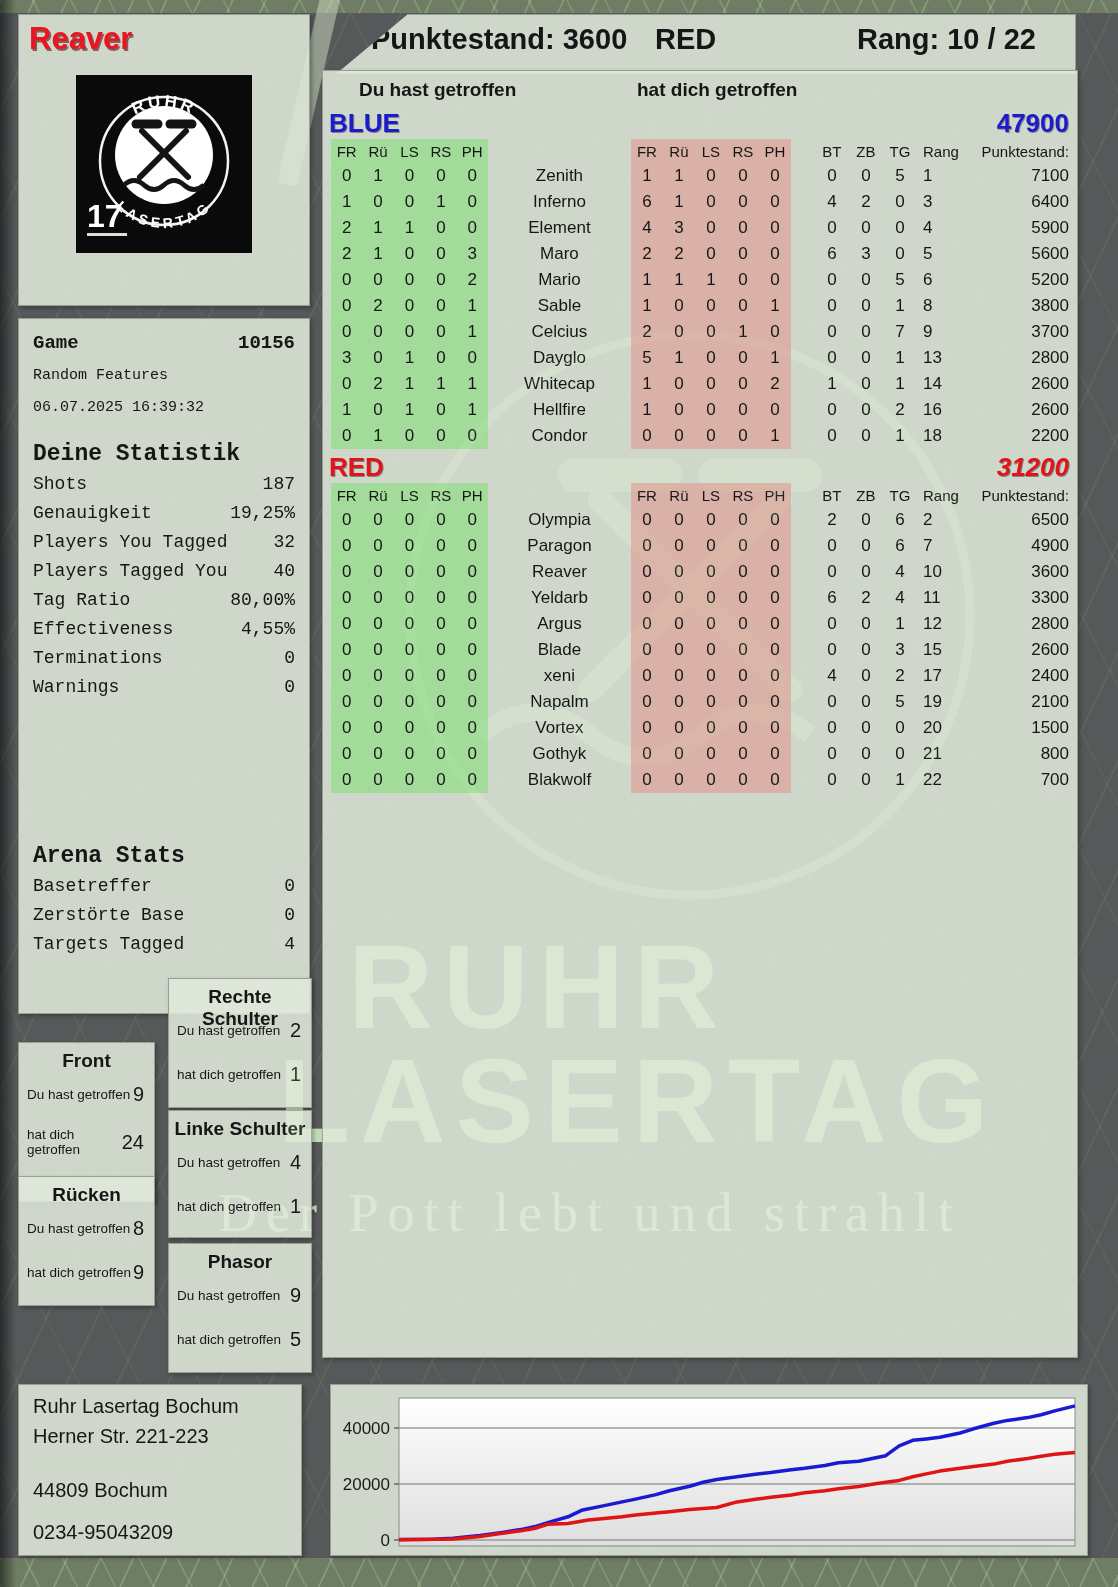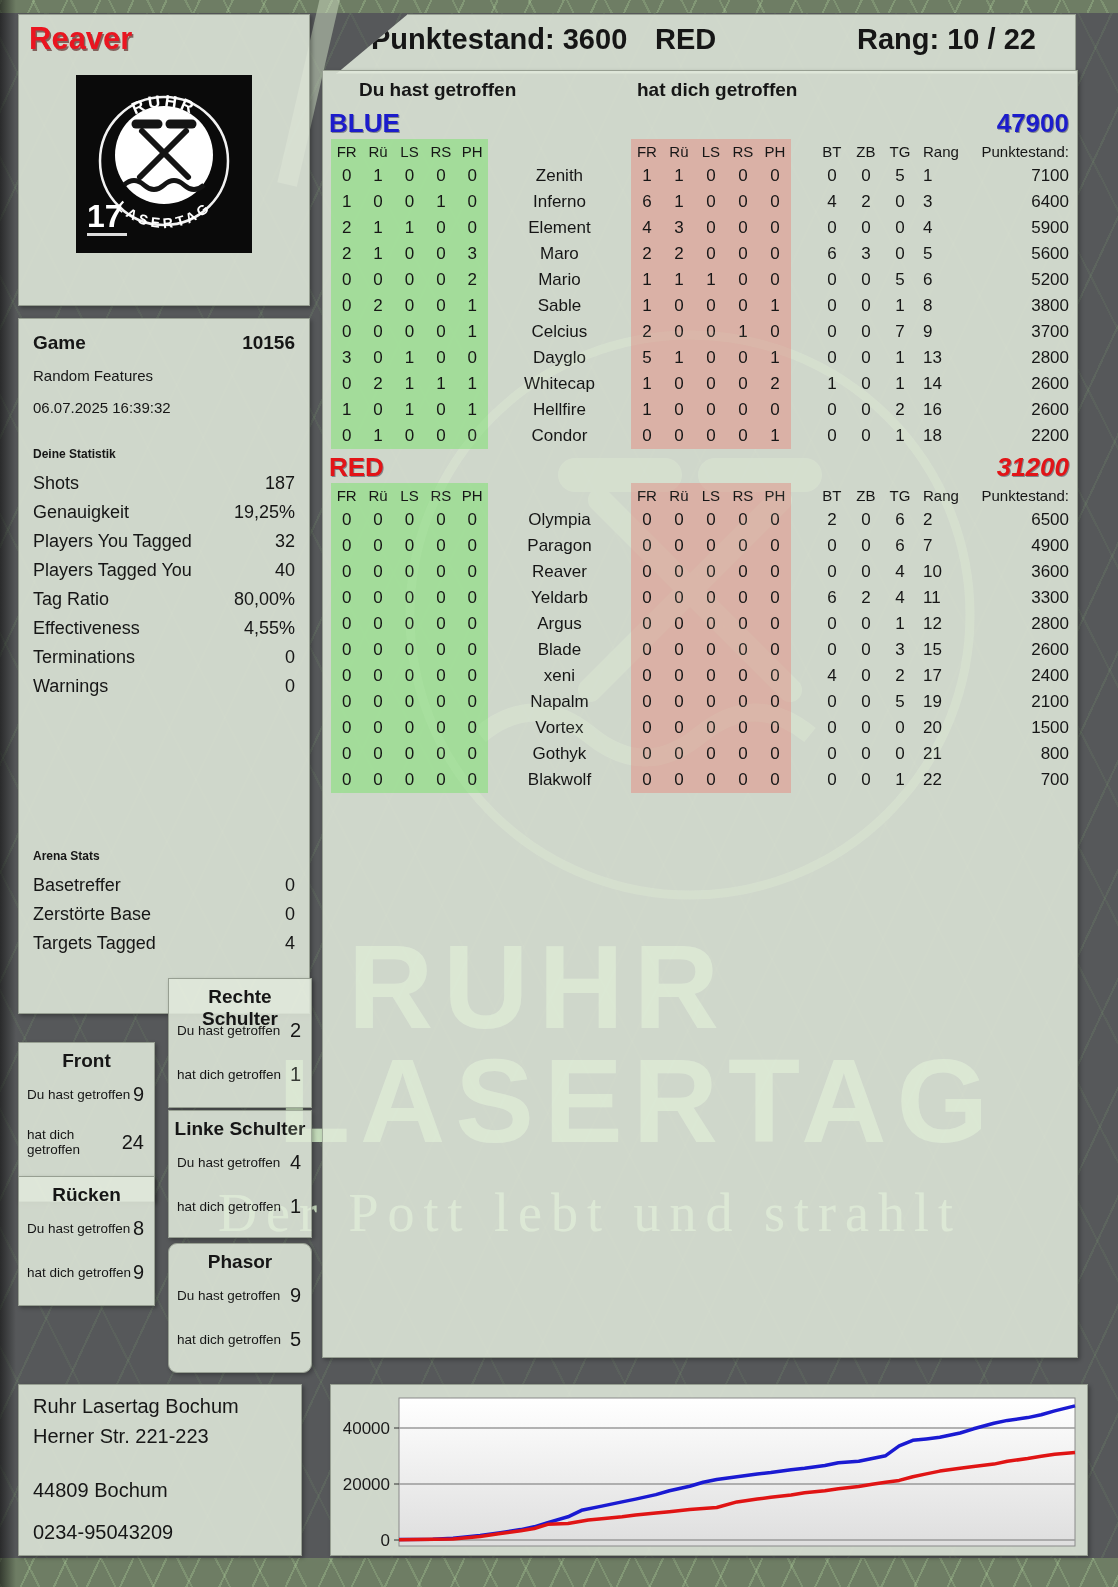--- a/index.html
+++ b/index.html
@@ -32,39 +32,39 @@
 
   .panel{position:absolute;background:rgba(224,232,219,.88);border:1px solid #979f92;
     box-shadow:2px 2px 4px rgba(0,0,0,.3);z-index:2;box-sizing:border-box;}
 
   
   .p-reaver{left:18px;top:14px;width:292px;height:292px;}
   .player-title{position:absolute;left:10px;top:6px;font-size:31px;font-weight:bold;
     color:#ea1520;text-shadow:1.5px 1.5px 0 rgba(70,0,0,.55);}
   .logo-box{position:absolute;left:57px;top:60px;width:176px;height:178px;background:#0a0a0a;}
 
-  .p-stats{left:18px;top:318px;width:292px;height:696px;}
+  .p-stats{left:18px;top:318px;width:292px;height:696px;font-family:Liberation Mono, monospace;}
   .sp-inner{position:absolute;left:14px;right:14px;top:0;}
   .srow{display:flex;justify-content:space-between;align-items:center;height:29px;font-size:18px;}
   .srow .slabel{white-space:nowrap;}
-  .sec-title{font-size:12px;font-weight:bold;height:30px;display:flex;align-items:center;}
+  .sec-title{font-size:23px;font-weight:bold;height:30px;display:flex;align-items:center;}
   .game-row{display:flex;justify-content:space-between;font-size:19px;font-weight:bold;height:32px;align-items:center;}
   .game-sub{font-size:15px;height:32px;display:flex;align-items:center;}
   .spacer28{height:16px;} .spacer-big{height:140px;}
 
   .bodybox{z-index:2;}
   .bb-title{text-align:center;font-size:19px;font-weight:bold;margin-top:7px;}
   .brow{position:absolute;left:8px;right:10px;display:flex;justify-content:space-between;align-items:center;}
   .brow .blabel{font-size:13.5px;}
   .brow .bval{font-size:20px;}
   .box-0{left:168px;top:978px;width:144px;height:130px;}
   .box-1{left:18px;top:1042px;width:137px;height:160px;}
   .box-2{left:168px;top:1110px;width:144px;height:128px;}
   .box-3{left:18px;top:1176px;width:137px;height:130px;}
-  .box-4{left:168px;top:1243px;width:144px;height:130px;border-radius:9px;}
+  .box-4{left:168px;top:1243px;width:144px;height:130px;}
   .brow.r1{top:40px;} .brow.r2{top:84px;}
 
   .p-address{left:18px;top:1384px;width:284px;height:172px;}
   .addr-line{position:absolute;left:14px;font-size:20px;white-space:nowrap;}
 
   
   .p-header{left:336px;top:14px;width:740px;height:60px;
     clip-path:polygon(72px 0, 100% 0, 100% 100%, 0 100%);}
   .hd{position:absolute;top:0;height:48px;display:flex;align-items:center;
     font-size:29px;font-weight:bold;white-space:nowrap;}

